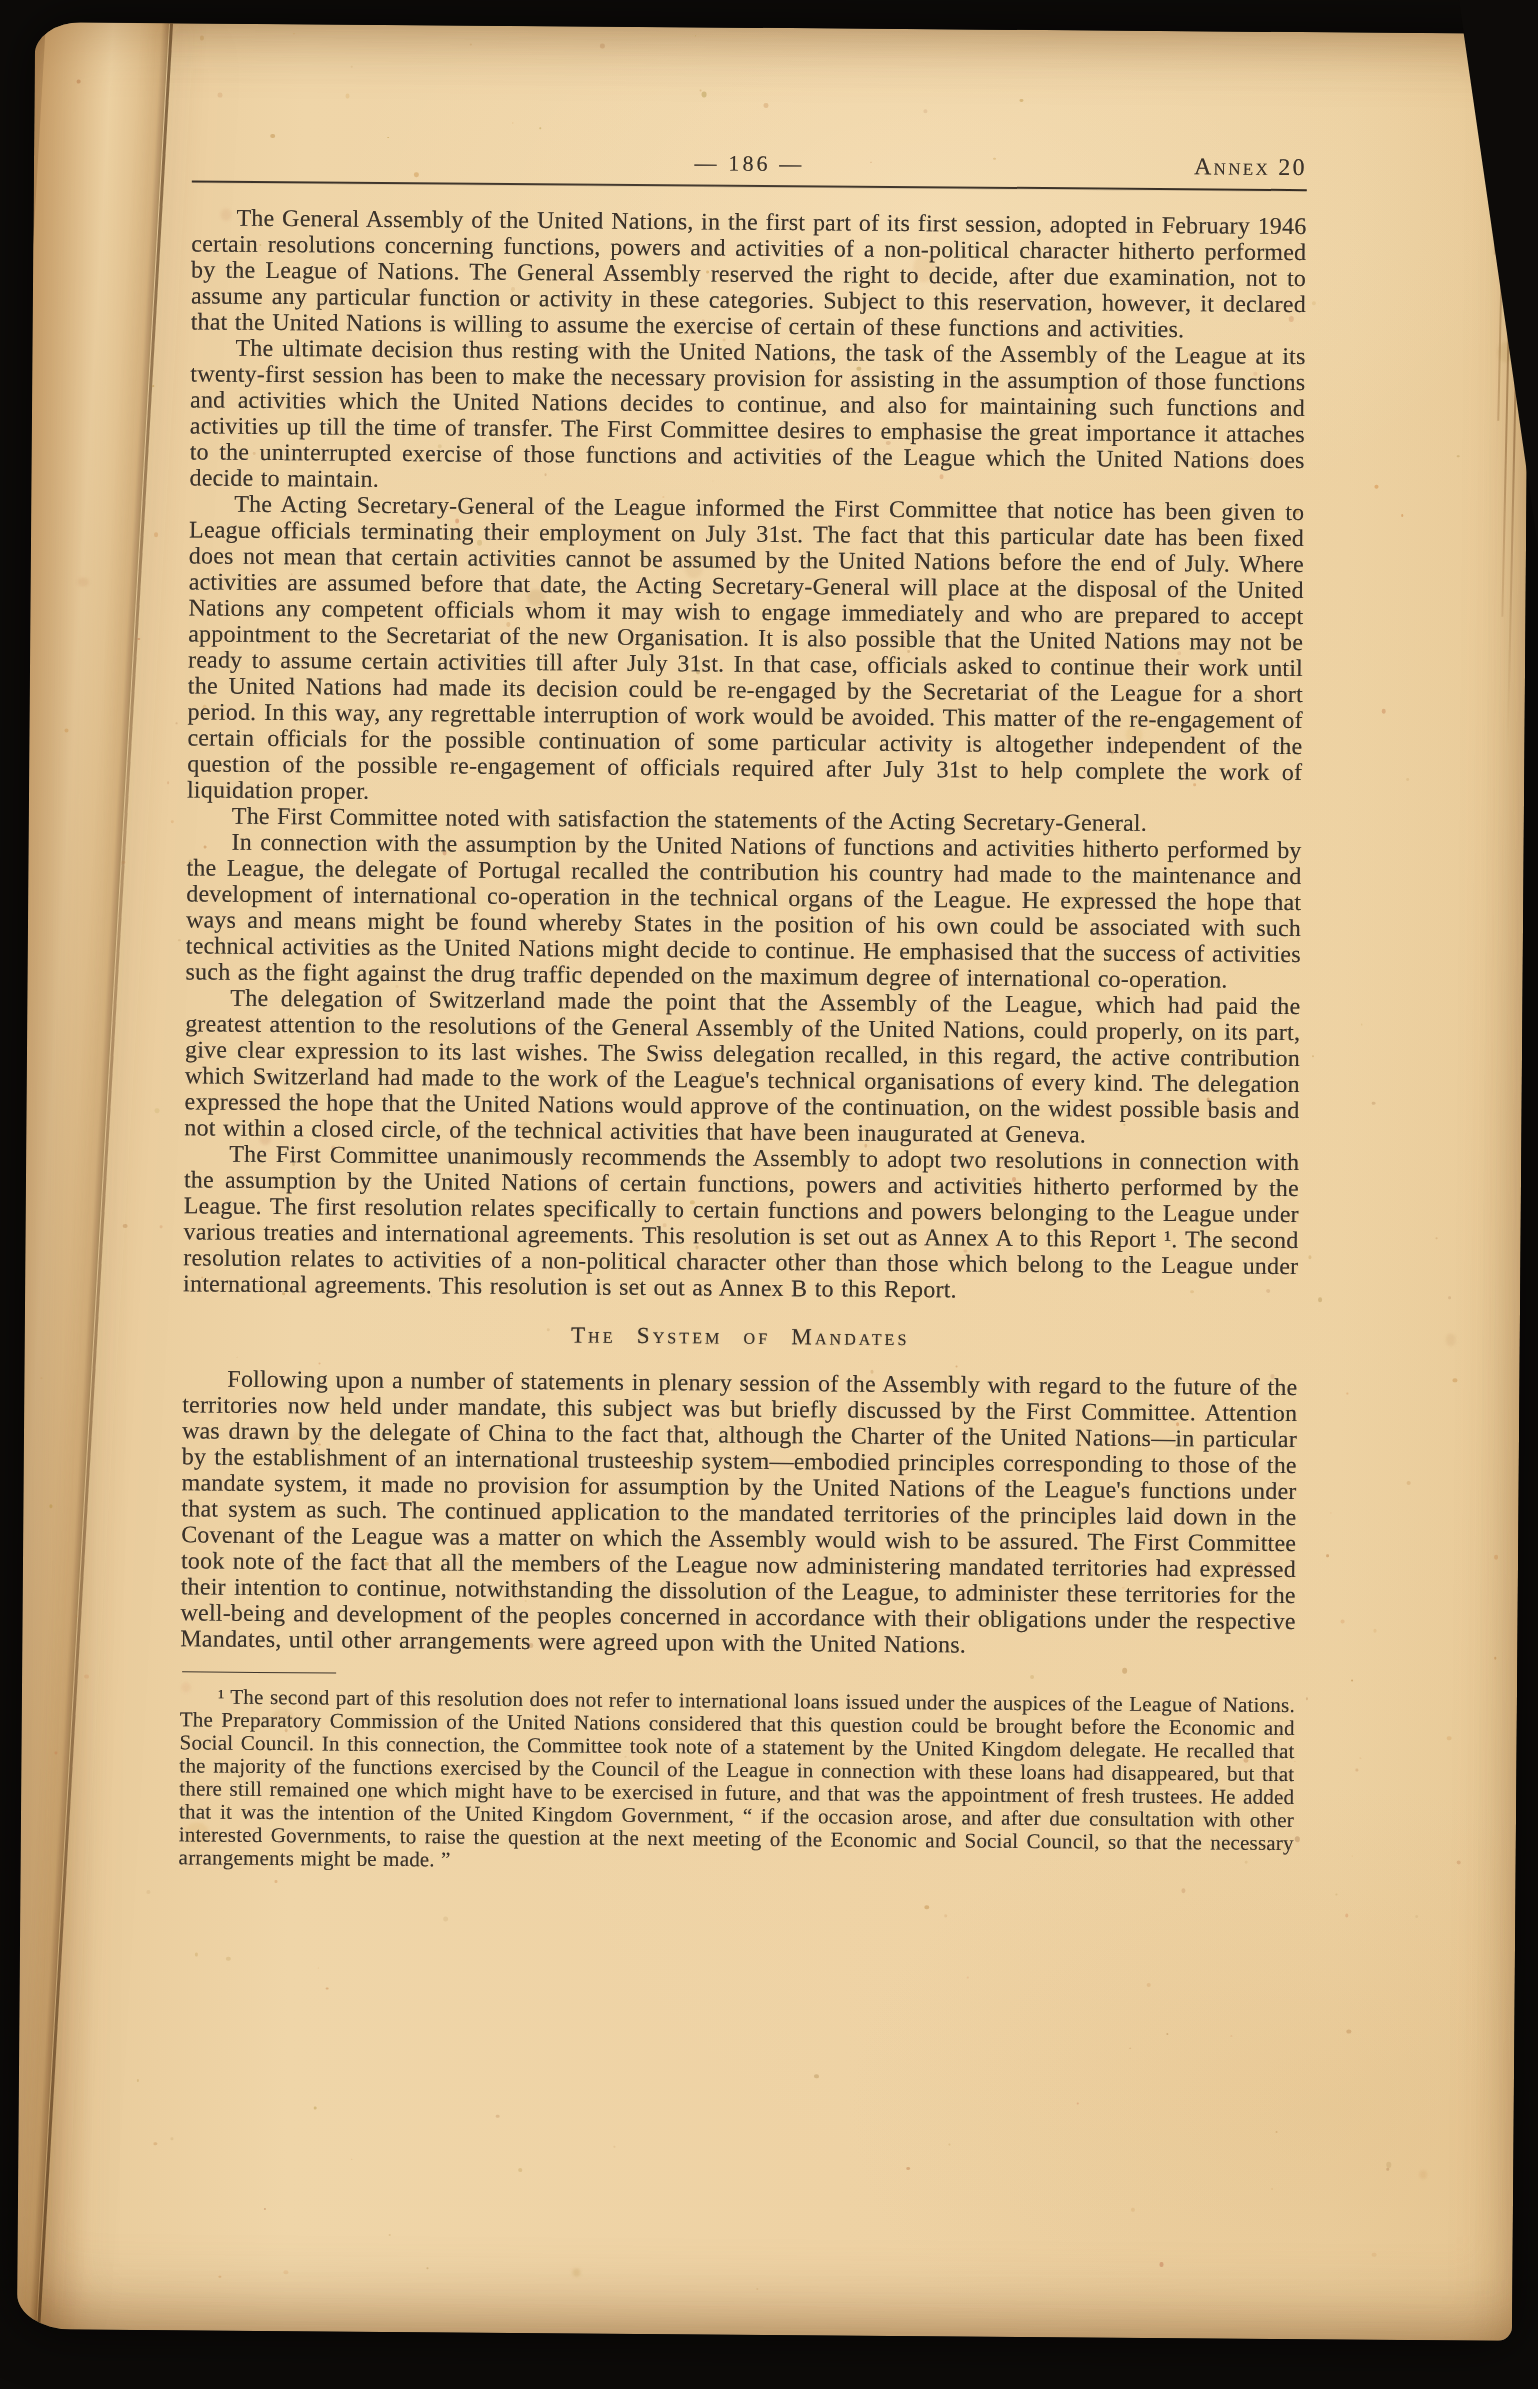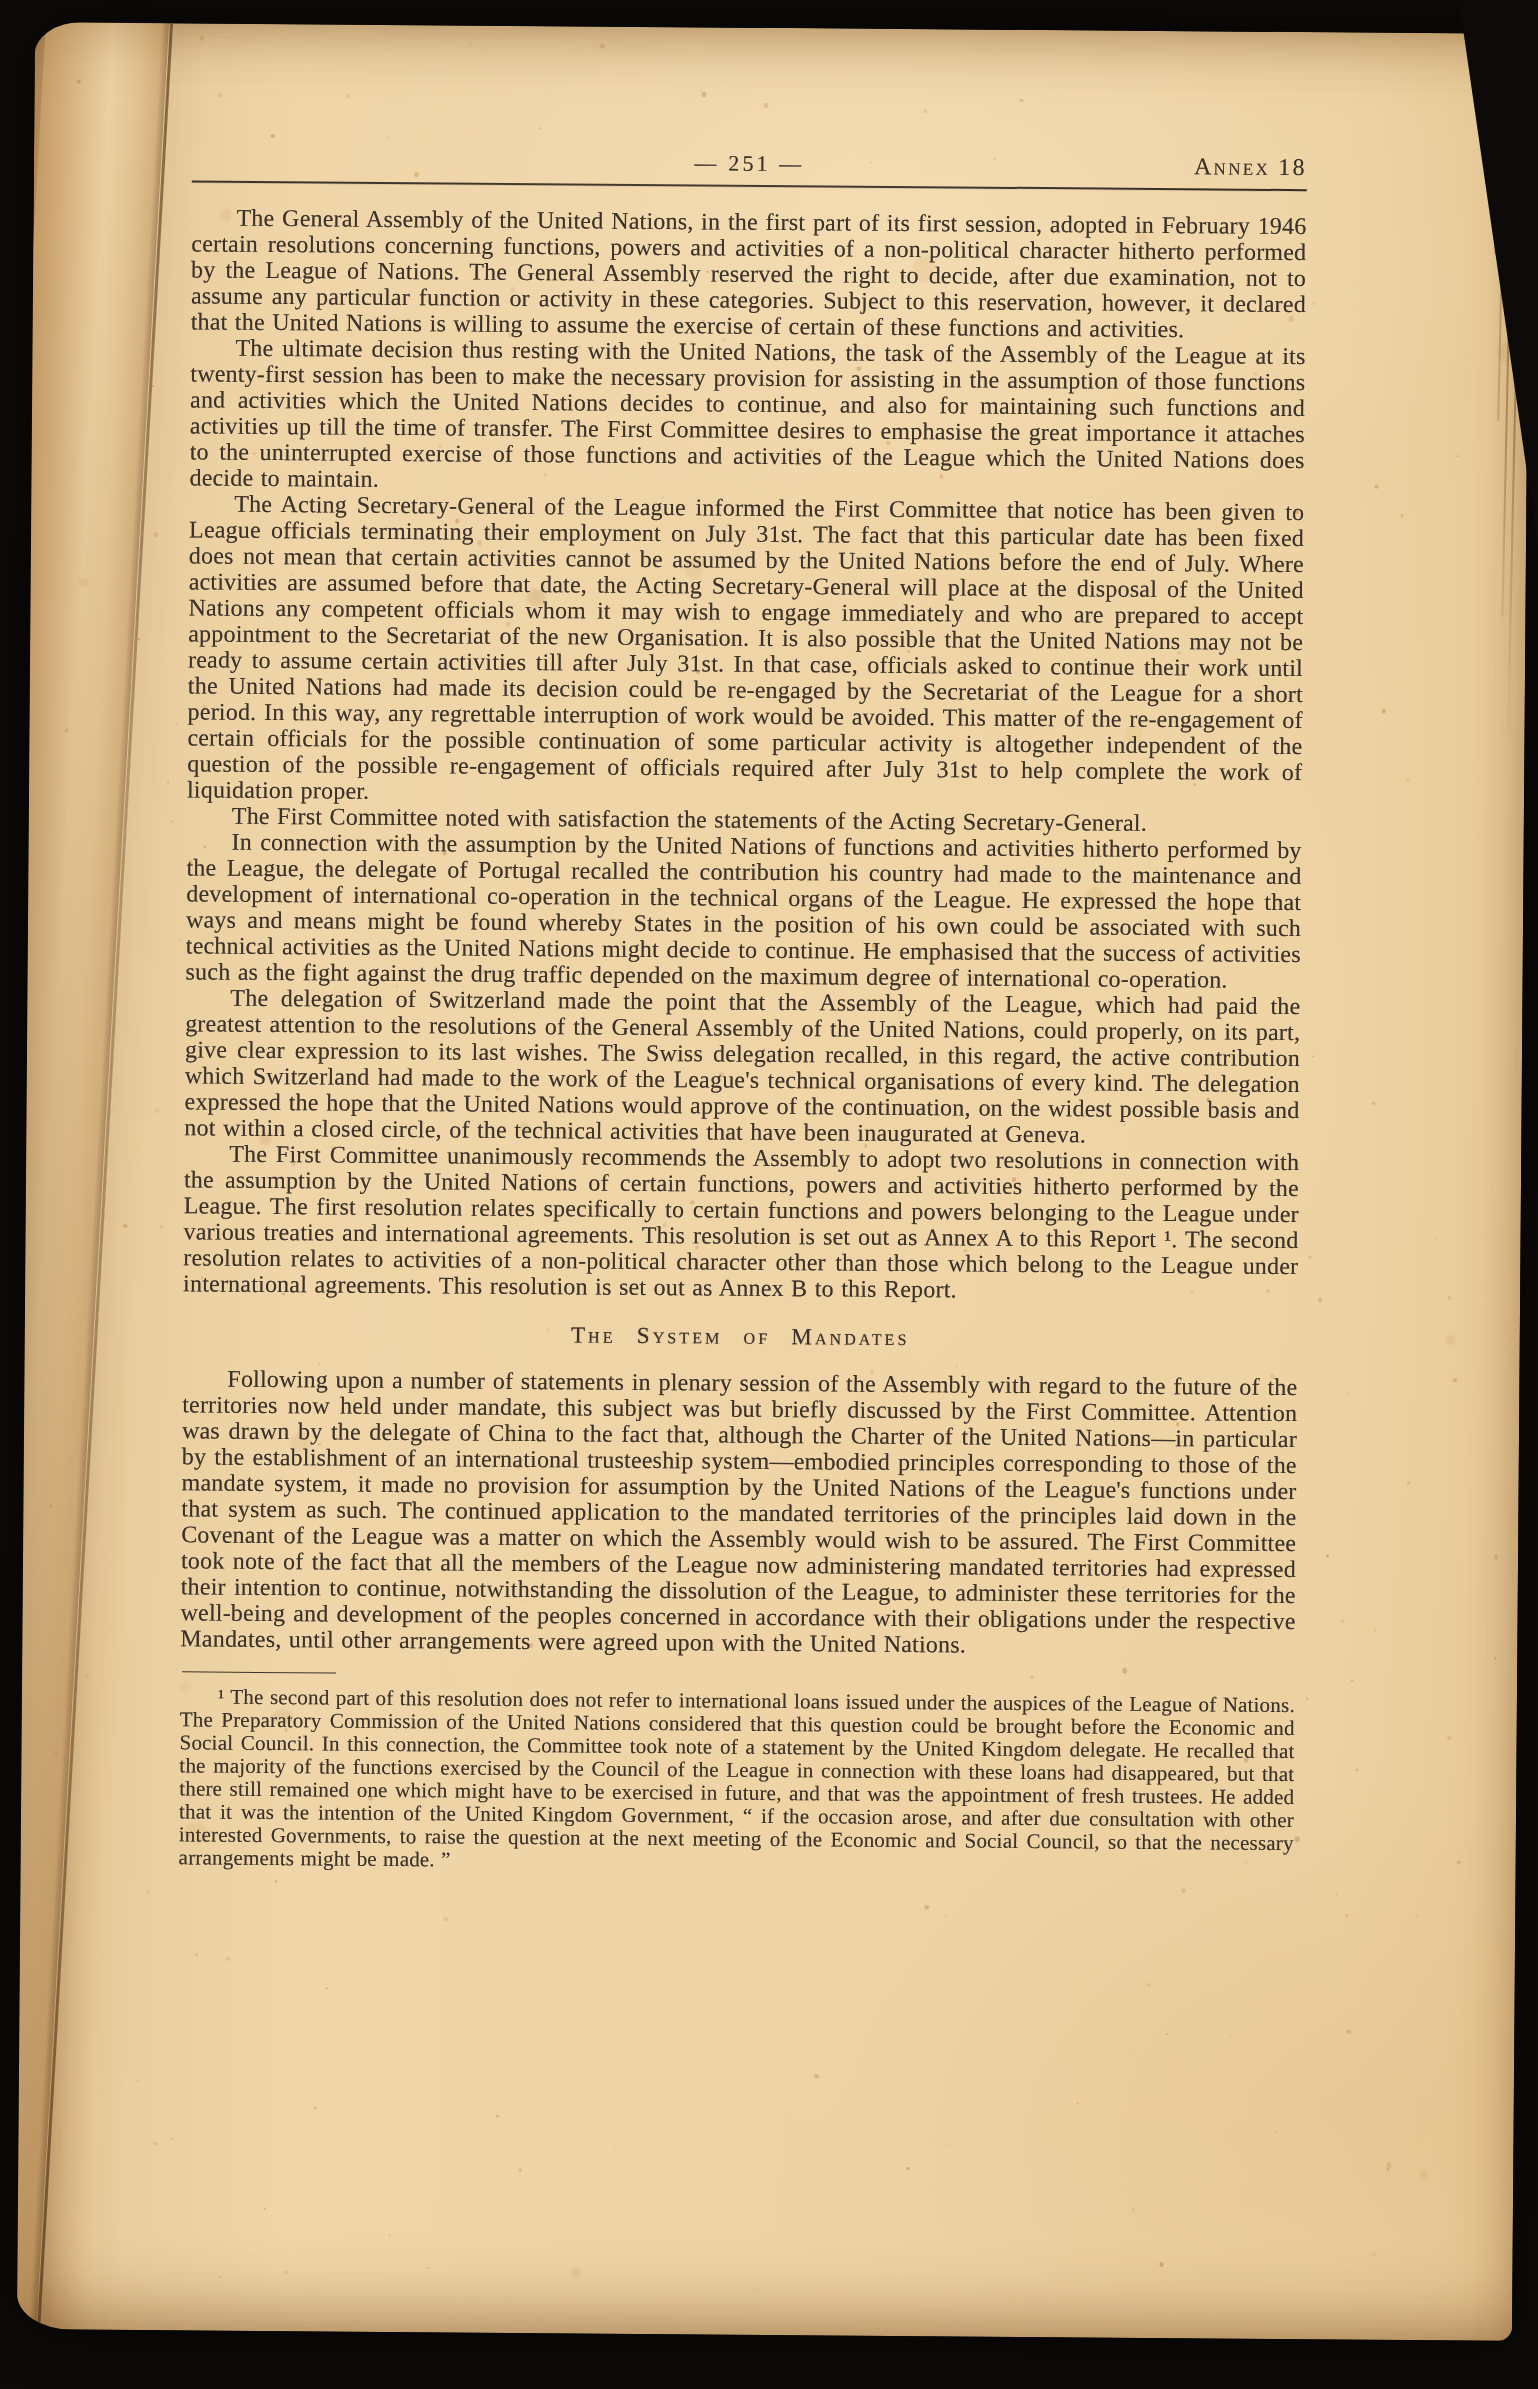--- a/index.html
+++ b/index.html
@@ -398,22 +398,22 @@
       <i style="position: absolute; border-radius: 50%; left: 160px; top: 836px; width: 3.9px; height: 5.2px; background: rgba(170, 138, 69, 0.33);"></i>
       <i style="position: absolute; border-radius: 50%; left: 424px; top: 493px; width: 4.2px; height: 5.3px; background: rgba(201, 113, 71, 0.42);"></i>
       <i style="position: absolute; border-radius: 50%; left: 789px; top: 872px; width: 1.8px; height: 1.9px; background: rgba(174, 123, 62, 0.29);"></i>
       <i style="position: absolute; border-radius: 50%; left: 1057px; top: 857px; width: 20px; height: 20.4px; background: rgba(177, 145, 50, 0.17); filter: blur(1.5px);"></i>
       <i style="position: absolute; border-radius: 50%; left: 930px; top: 2114px; width: 1.8px; height: 2.2px; background: rgba(172, 124, 51, 0.2);"></i>
       <i style="position: absolute; border-radius: 50%; left: 146px; top: 699px; width: 2.2px; height: 1.9px; background: rgba(166, 111, 73, 0.24);"></i>
     </div>
 
   <div class="content">
     <div class="page-header">
-      <span class="page-number">— 251 —</span>
-      <span class="annex-label">Annex 18</span>
+      <span class="page-number">— 186 —</span>
+      <span class="annex-label">Annex 20</span>
     </div>
     <div class="header-rule"></div>
 
     <div class="body-text">
       <p>The General Assembly of the United Nations, in the first part of its first session, adopted in February 1946 certain resolutions concerning functions, powers and activities of a non-political character hitherto performed by the League of Nations.  The General Assembly reserved the right to decide, after due examination, not to assume any particular function or activity in these categories.  Subject to this reservation, however, it declared that the United Nations is willing to assume the exercise of certain of these functions and activities.</p>
       <p>The ultimate decision thus resting with the United Nations, the task of the Assembly of the League at its twenty-first session has been to make the necessary provision for assisting in the assumption of those functions and activities which the United Nations decides to continue, and also for maintaining such functions and activities up till the time of transfer.  The First Committee desires to emphasise the great importance it attaches to the uninterrupted exercise of those functions and activities of the League which the United Nations does decide to maintain.</p>
       <p>The Acting Secretary-General of the League informed the First Committee that notice has been given to League officials terminating their employment on July 31st.  The fact that this particular date has been fixed does not mean that certain activities cannot be assumed by the United Nations before the end of July.  Where activities are assumed before that date, the Acting Secretary-General will place at the disposal of the United Nations any competent officials whom it may wish to engage immediately and who are prepared to accept appointment to the Secretariat of the new Organisation.  It is also possible that the United Nations may not be ready to assume certain activities till after July 31st.  In that case, officials asked to continue their work until the United Nations had made its decision could be re-engaged by the Secretariat of the League for a short period.  In this way, any regrettable interruption of work would be avoided.  This matter of the re-engagement of certain officials for the possible continuation of some particular activity is altogether independent of the question of the possible re-engagement of officials required after July 31st to help complete the work of liquidation proper.</p>
       <p>The First Committee noted with satisfaction the statements of the Acting Secretary-General.</p>
       <p>In connection with the assumption by the United Nations of functions and activities hitherto performed by the League, the delegate of Portugal recalled the contribution his country had made to the maintenance and development of international co-operation in the technical organs of the League.  He expressed the hope that ways and means might be found whereby States in the position of his own could be associated with such technical activities as the United Nations might decide to continue.  He emphasised that the success of activities such as the fight against the drug traffic depended on the maximum degree of international co-operation.</p>
       <p>The delegation of Switzerland made the point that the Assembly of the League, which had paid the greatest attention to the resolutions of the General Assembly of the United Nations, could properly, on its part, give clear expression to its last wishes.  The Swiss delegation recalled, in this regard, the active contribution which Switzerland had made to the work of the League's technical organisations of every kind.  The delegation expressed the hope that the United Nations would approve of the continuation, on the widest possible basis and not within a closed circle, of the technical activities that have been inaugurated at Geneva.</p>

